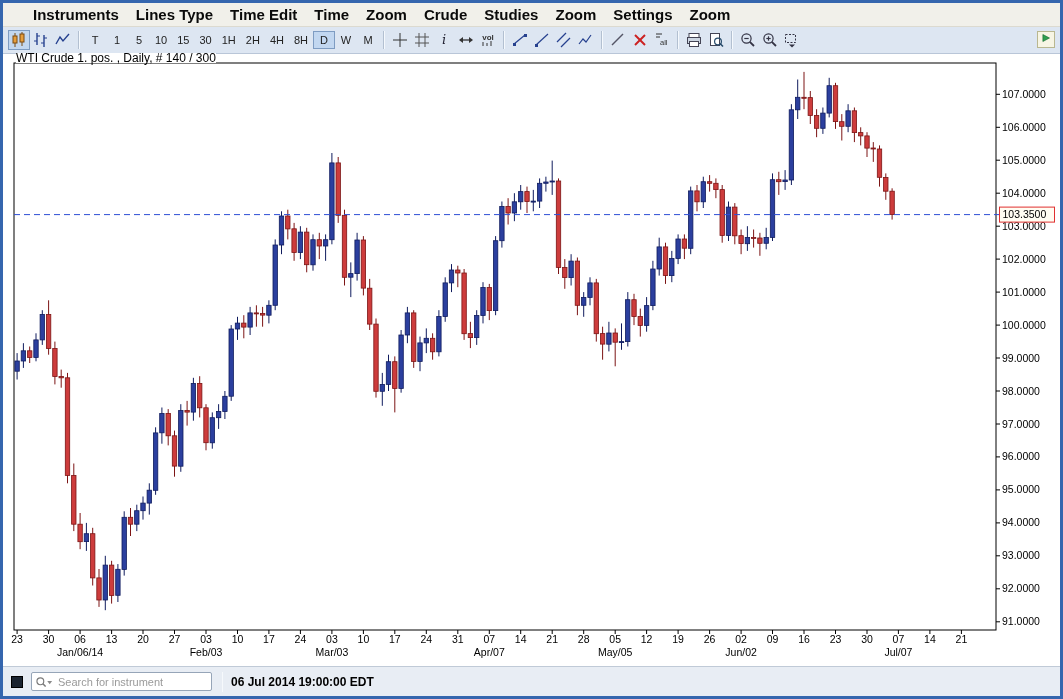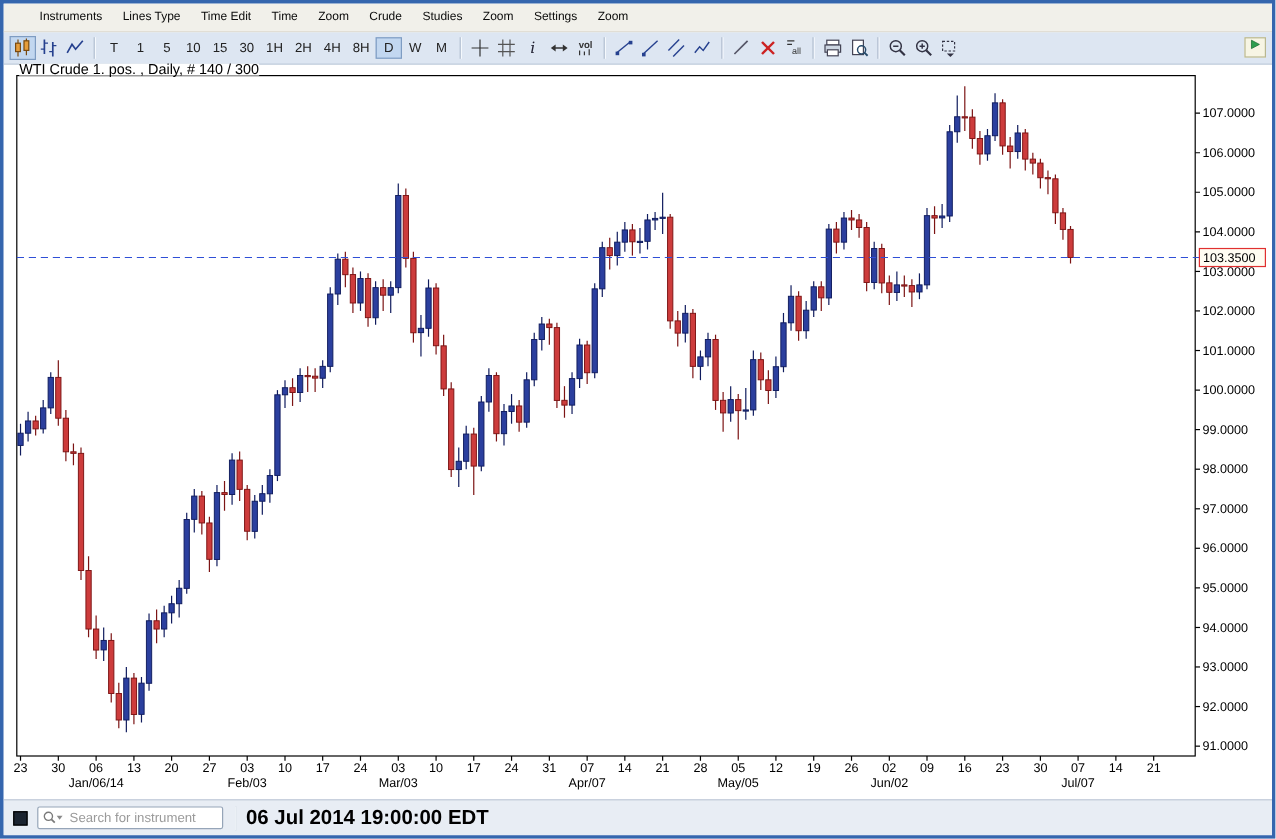--- a/index.html
+++ b/index.html
@@ -9,21 +9,21 @@
     border:3px solid #3566ae;
     background:#ffffff;
     font-family:"Liberation Sans",sans-serif;
     position:relative;overflow:hidden;
   }
   
   .menubar{
     height:24px;background:#f1f0ea;border-bottom:1px solid #dcdad0;
     display:flex;align-items:center;padding-left:30px;gap:17px;
   }
-  .menu-item{font-weight:normal;font-size:10px;color:#0a0a0a;cursor:default;white-space:nowrap;}
+  .menu-item{font-weight:bold;font-size:15px;color:#0a0a0a;cursor:default;white-space:nowrap;}
   
   .toolbar{
     height:27px;background:#dde6f2;border-bottom:1px solid #b9c6d8;
     display:flex;align-items:center;padding-left:5px;position:relative;
   }
   .tb-groups{display:flex;align-items:center;}
   .tbtn{
     min-width:22px;height:20px;display:flex;align-items:center;justify-content:center;
     border:1px solid transparent;color:#222;cursor:default;
   }
@@ -44,28 +44,28 @@
   #chart-svg{display:block;}
   
   .statusbar{
     position:absolute;left:0;right:0;bottom:0;height:30px;
     background:#e8edf4;border-top:1px solid #c0cad7;
     display:flex;align-items:center;
   }
   .status-square{width:12px;height:12px;background:#1b2430;border:1px solid #000;margin-left:8px;}
   .search{position:relative;margin-left:8px;}
   .search input{
-    width:155px;height:19px;border:1px solid #96a5b8;border-radius:2px;
+    width:181px;height:19px;border:1px solid #96a5b8;border-radius:2px;
     font-family:"Liberation Sans",sans-serif;font-size:11px;color:#333;
     padding:0 4px 0 26px;outline:none;background:#fff;
   }
   .search input::placeholder{color:#9a9a9a;}
   .search .mag{position:absolute;left:4px;top:3px;}
   .vsep{width:1px;height:20px;background:#b9c4d2;border-right:1px solid #f6f9fc;margin:0 8px 0 10px;}
-  .timestamp{font-size:17px;font-weight:bold;color:#000;white-space:nowrap;}
+  .timestamp{font-size:12px;font-weight:bold;color:#000;white-space:nowrap;}
 </style>
 </head>
 <body>
 
 <div class="window">
 
   <div class="menubar" id="menubar">
       <div class="menu-item">Instruments</div>
       <div class="menu-item">Lines Type</div>
       <div class="menu-item">Time Edit</div>

